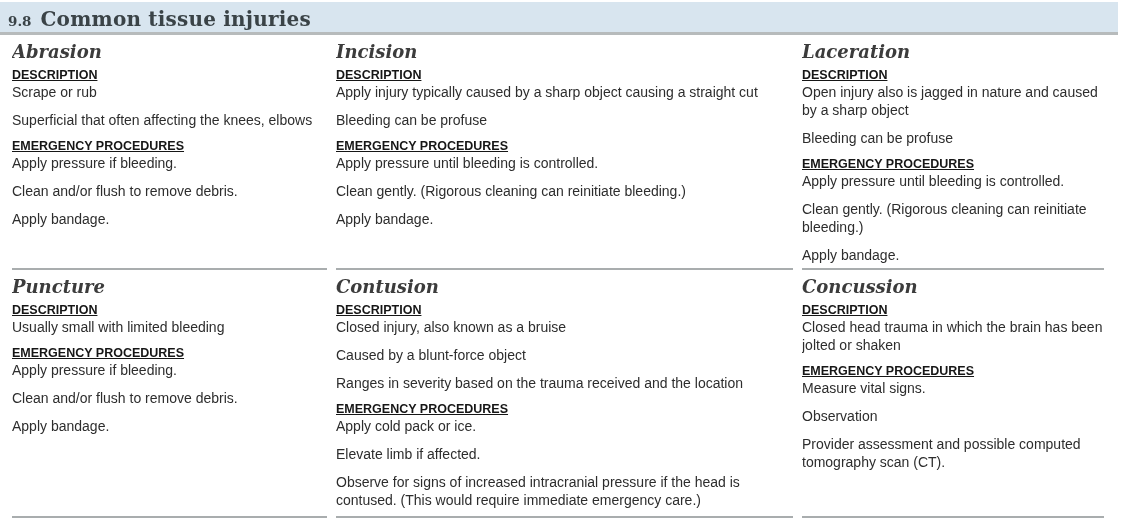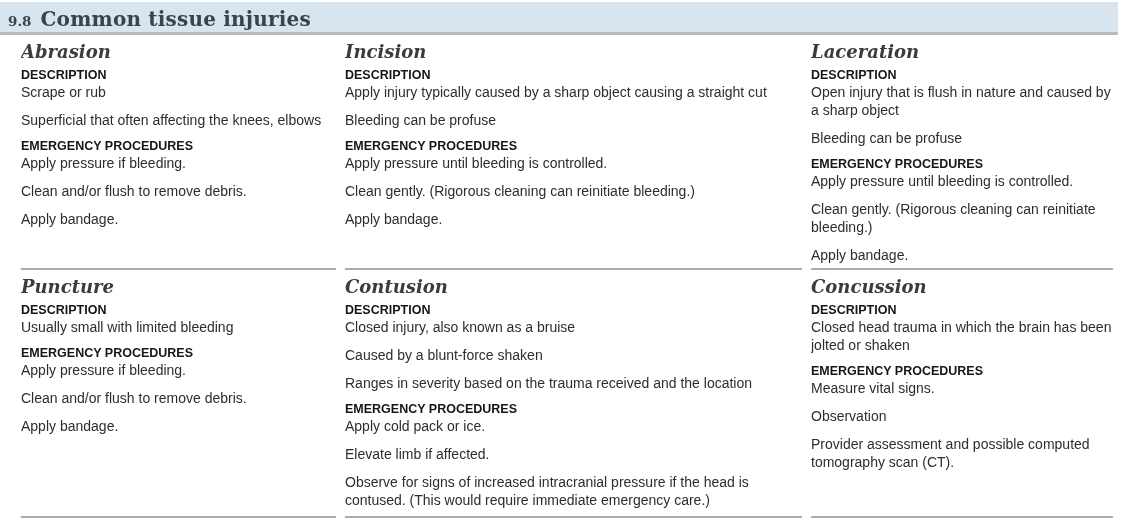--- a/index.html
+++ b/index.html
@@ -42,41 +42,42 @@
     font-size: 20px;
     letter-spacing: 0.2px;
     color: var(--heading-text);
   }
   .grid {
     display: grid;
     grid-template-columns: 315px 457px 302px;
     grid-template-rows: 235px 248px;
     column-gap: 9px;
     width: 1102px;
-    padding-left: 21px;
+    padding-left: 12px;
   }
   .cell {
     border-bottom: 2px solid var(--row-rule);
     padding-top: 6px;
     overflow: hidden;
   }
   .iname {
     font-family: "DejaVu Serif", serif;
     font-style: italic;
     font-weight: bold;
     font-size: 18px;
     color: #3c3c3c;
     margin: 0 0 6px 0;
   }
   .label {
     font-size: 12.5px;
     font-weight: bold;
     color: #161616;
     line-height: 15px;
     margin: 0;
+    text-decoration: underline;
   }
   .cell p {
     font-size: 14px;
     line-height: 18px;
     margin: 0 0 10px 0;
   }
 </style>
 </head>
 <body>
 
@@ -113,21 +114,21 @@
           <p>Apply pressure until bleeding is controlled.</p>
           <p>Clean gently. (Rigorous cleaning can reinitiate bleeding.)</p>
           <p>Apply bandage.</p>
         </div>
   </section>
 
   <section class="cell">
     <h3 class="iname">Laceration</h3>
     <div class="label desc-label">DESCRIPTION</div>
     <div class="desc-block">
-          <p>Open injury that is flush in nature and caused by a sharp object</p>
+          <p>Open injury also is jagged in nature and caused by a sharp object</p>
           <p>Bleeding can be profuse</p>
         </div>
     <div class="label proc-label">EMERGENCY PROCEDURES</div>
     <div class="proc-block">
           <p>Apply pressure until bleeding is controlled.</p>
           <p>Clean gently. (Rigorous cleaning can reinitiate bleeding.)</p>
           <p>Apply bandage.</p>
         </div>
   </section>
 
@@ -143,21 +144,21 @@
           <p>Clean and/or flush to remove debris.</p>
           <p>Apply bandage.</p>
         </div>
   </section>
 
   <section class="cell">
     <h3 class="iname">Contusion</h3>
     <div class="label desc-label">DESCRIPTION</div>
     <div class="desc-block">
           <p>Closed injury, also known as a bruise</p>
-          <p>Caused by a blunt-force shaken</p>
+          <p>Caused by a blunt-force object</p>
           <p>Ranges in severity based on the trauma received and the location</p>
         </div>
     <div class="label proc-label">EMERGENCY PROCEDURES</div>
     <div class="proc-block">
           <p>Apply cold pack or ice.</p>
           <p>Elevate limb if affected.</p>
           <p>Observe for signs of increased intracranial pressure if the head is contused. (This would require immediate emergency care.)</p>
         </div>
   </section>
 

